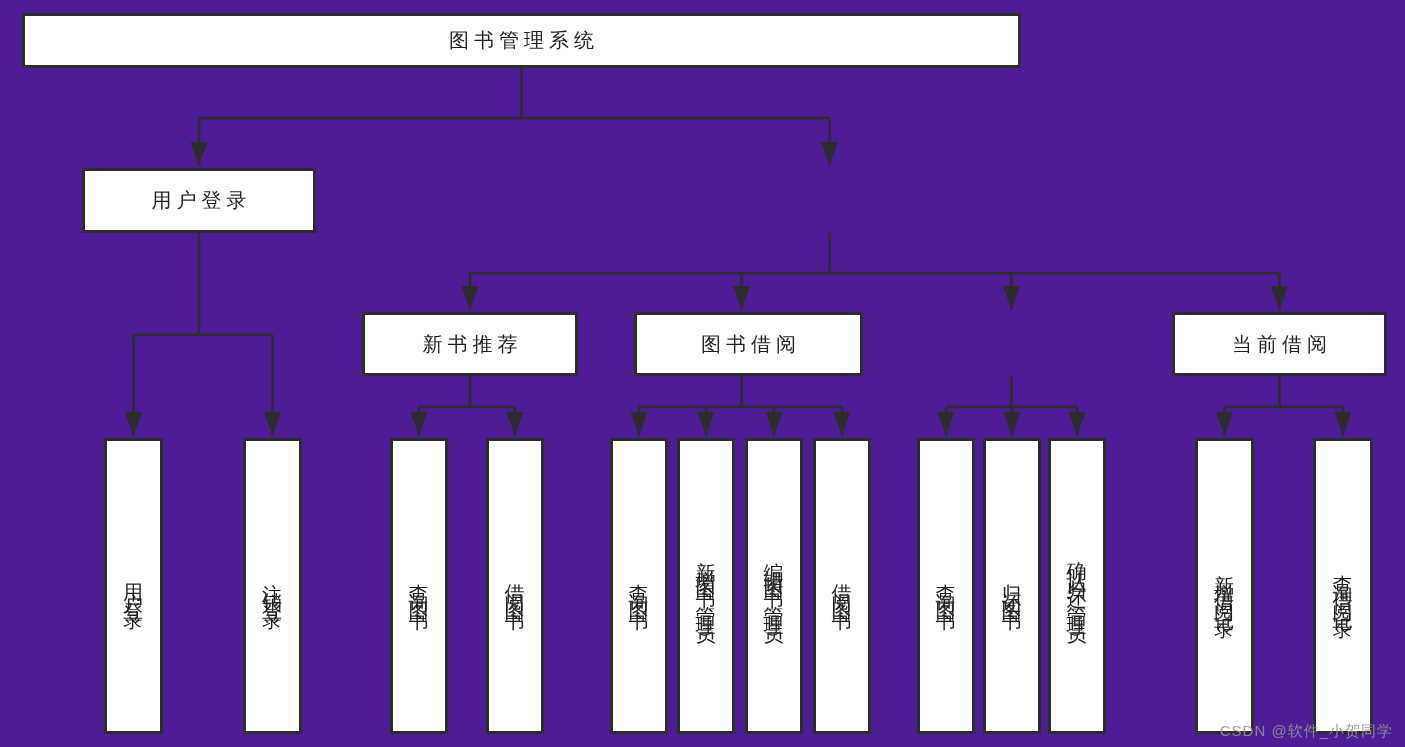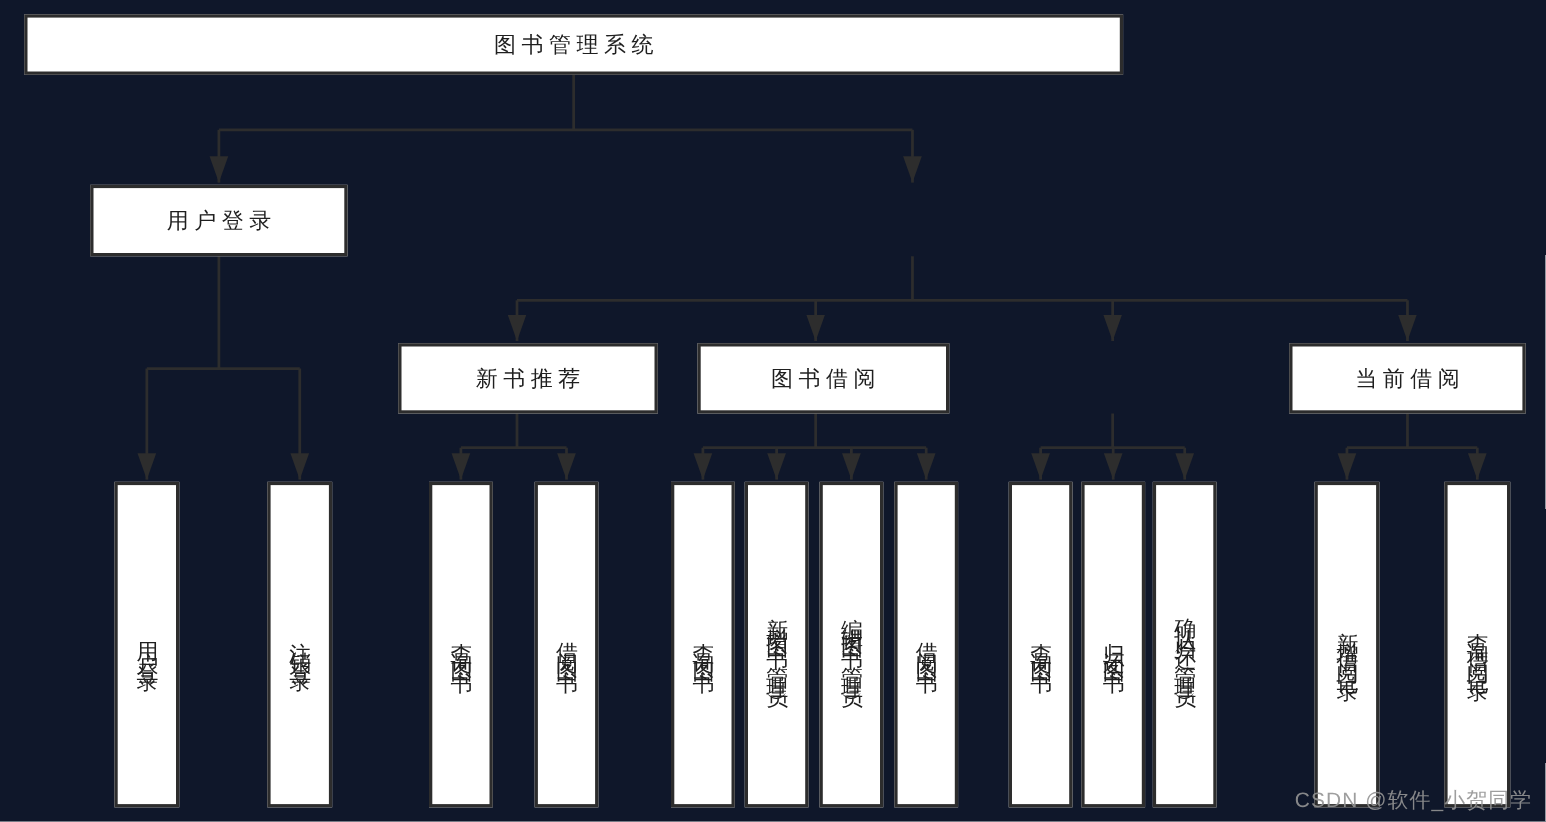--- a/index.html
+++ b/index.html
@@ -1,19 +1,19 @@
 <!DOCTYPE html>
 <html><head>
 <meta charset="utf-8">
 <style>
   html,body{margin:0;padding:0;background:#ffffff;}
   .canvas{
     position:relative;
     width:1405px;height:747px;
-    background:#0f172a;
+    background:#4c1d95;
     font-family:"Liberation Sans","DejaVu Sans",sans-serif;
     overflow:hidden;
   }
   .wires{position:absolute;left:0;top:0;width:1405px;height:747px;}
   .node{
     position:absolute;
     box-sizing:border-box;
     border:3px solid #2d2d2d;
     background:#ffffff;
     display:flex;align-items:center;justify-content:center;
@@ -27,21 +27,21 @@
   .node.leaf span{
     writing-mode:vertical-rl;
     text-orientation:mixed;
     font-size:20px;
     letter-spacing:9px;
     line-height:1;
   }
   .watermark{
     position:absolute;
     right:12px;bottom:6px;
-    font-size:19px;
+    font-size:15px;
     color:rgba(148,148,148,0.9);
     letter-spacing:1px;
     white-space:nowrap;
   }
 </style>
 </head>
 <body>
 
 <div class="canvas">
 
@@ -85,21 +85,21 @@
       <path d="M1279.5 376 V407 M1224.5 407 H1343"></path>
       <line x1="1224.5" y1="407" x2="1224.5" y2="436" marker-end="url(#arrow)"></line>
       <line x1="1343" y1="407" x2="1343" y2="436" marker-end="url(#arrow)"></line>
     </g>
   </svg>
 
   <div class="node" style="left:22px;top:13px;width:999px;height:55px;">图书管理系统</div>
 
   <div class="node" style="left:82px;top:168px;width:234px;height:65px;">用户登录</div>
 
-  <div class="node" style="left:362px;top:312px;width:236px;height:64px;">新书推荐</div>
+  <div class="node" style="left:362px;top:312px;width:216px;height:64px;">新书推荐</div>
   <div class="node" style="left:634px;top:312px;width:229px;height:64px;text-align:center;">图书借阅</div>
   <div class="node" style="left:1172px;top:312px;width:215px;height:64px;">当前借阅</div>
 
   <div class="node leaf" style="left:104px;top:438px;width:59px;height:296px;">
     <span>用户登录</span>
   </div>
   <div class="node leaf" style="left:243px;top:438px;width:59px;height:296px;">
     <span>注销登录</span>
   </div>
 

